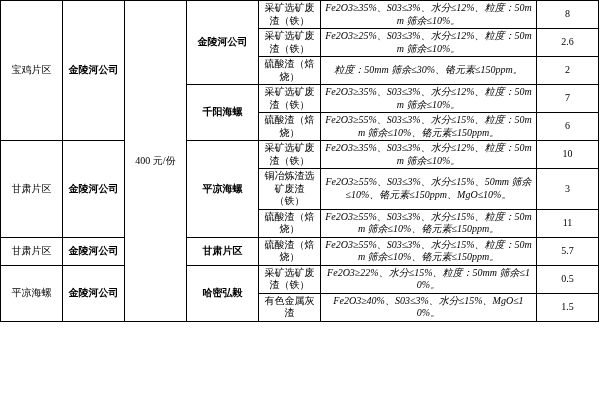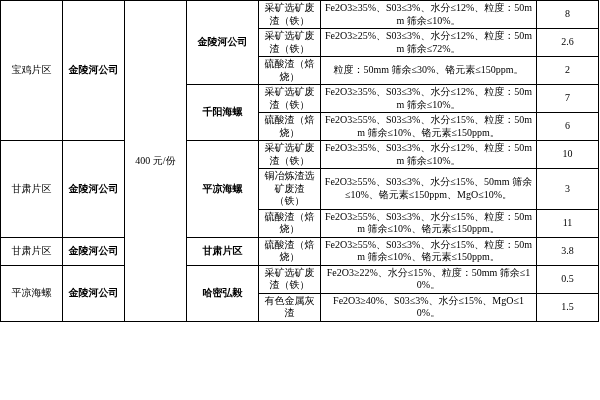--- a/index.html
+++ b/index.html
@@ -56,20 +56,21 @@
     font-size: 11px;
     line-height: 1.3;
     text-align: center;
   }
   td.spec {
     font-size: 10px;
     text-align: left;
     line-height: 1.3;
     padding-left: 3px;
     padding-right: 3px;
+    font-style: italic;
   }
   td.qty {
     font-size: 11px;
     text-align: center;
   }
   .c-region { width: 62px; }
   .c-company { width: 62px; }
   .c-price { width: 62px; }
   .c-site { width: 72px; }
   .c-material { width: 62px; }
@@ -97,21 +98,21 @@
         <td class="company" rowspan="5">金陵河公司</td>
         <td class="price" rowspan="11">400 元/份</td>
         <td class="site" rowspan="3">金陵河公司</td>
         <td class="material">采矿选矿废渣（铁）</td>
         <td class="spec">Fe2O3≥35%、S03≤3%、水分≤12%、粒度：50mm 筛余≤10%。</td>
         <td class="qty">8</td>
       </tr>
 
       <tr>
         <td class="material">采矿选矿废渣（铁）</td>
-        <td class="spec">Fe2O3≥25%、S03≤3%、水分≤12%、粒度：50mm 筛余≤72%。</td>
+        <td class="spec">Fe2O3≥25%、S03≤3%、水分≤12%、粒度：50mm 筛余≤10%。</td>
         <td class="qty">2.6</td>
       </tr>
 
       <tr>
         <td class="material">硫酸渣（焙烧）</td>
         <td class="spec">粒度：50mm 筛余≤30%、铬元素≤150ppm。</td>
         <td class="qty">2</td>
       </tr>
 
       <tr>
@@ -147,21 +148,21 @@
         <td class="spec">Fe2O3≥55%、S03≤3%、水分≤15%、粒度：50mm 筛余≤10%、铬元素≤150ppm。</td>
         <td class="qty">11</td>
       </tr>
 
       <tr>
         <td class="region">甘肃片区</td>
         <td class="company">金陵河公司</td>
         <td class="site">甘肃片区</td>
         <td class="material">硫酸渣（焙烧）</td>
         <td class="spec">Fe2O3≥55%、S03≤3%、水分≤15%、粒度：50mm 筛余≤10%、铬元素≤150ppm。</td>
-        <td class="qty">3.8</td>
+        <td class="qty">5.7</td>
       </tr>
 
       <tr>
         <td class="region" rowspan="2">平凉海螺</td>
         <td class="company" rowspan="2">金陵河公司</td>
         <td class="site" rowspan="2">哈密弘毅</td>
         <td class="material">采矿选矿废渣（铁）</td>
         <td class="spec">Fe2O3≥22%、水分≤15%、粒度：50mm 筛余≤10%。</td>
         <td class="qty">0.5</td>
       </tr>

